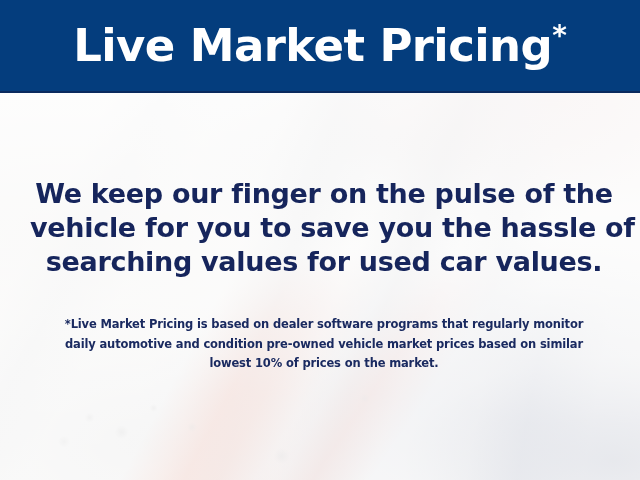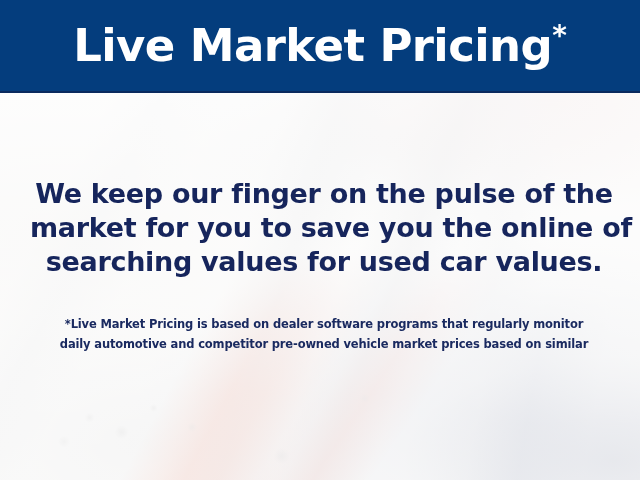--- a/index.html
+++ b/index.html
@@ -186,24 +186,25 @@
   </div>
 
   <div class="header-band">
     <div class="header-title"><span>Live Market Pricing</span><span class="star">*</span></div>
   </div>
 
   <div class="content">
 
     <div class="headline">
       <span class="hl-line">We keep our finger on the pulse of the</span>
-      <span class="hl-line">market for you to save you the online of</span>
+      <span class="hl-line">vehicle for you to save you the hassle of</span>
       <span class="hl-line">searching values for used car values.</span>
     </div>
 
     <div class="fineprint">
       <span class="fp-line">*Live Market Pricing is based on dealer software programs that regularly monitor</span>
-      <span class="fp-line">daily automotive and competitor pre-owned vehicle market prices based on similar</span>
+      <span class="fp-line">daily automotive and condition pre-owned vehicle market prices based on similar</span>
+      <span class="fp-line">lowest 10% of prices on the market.</span>
     </div>
 
   </div>
 
 </div>
 
 </body></html>

